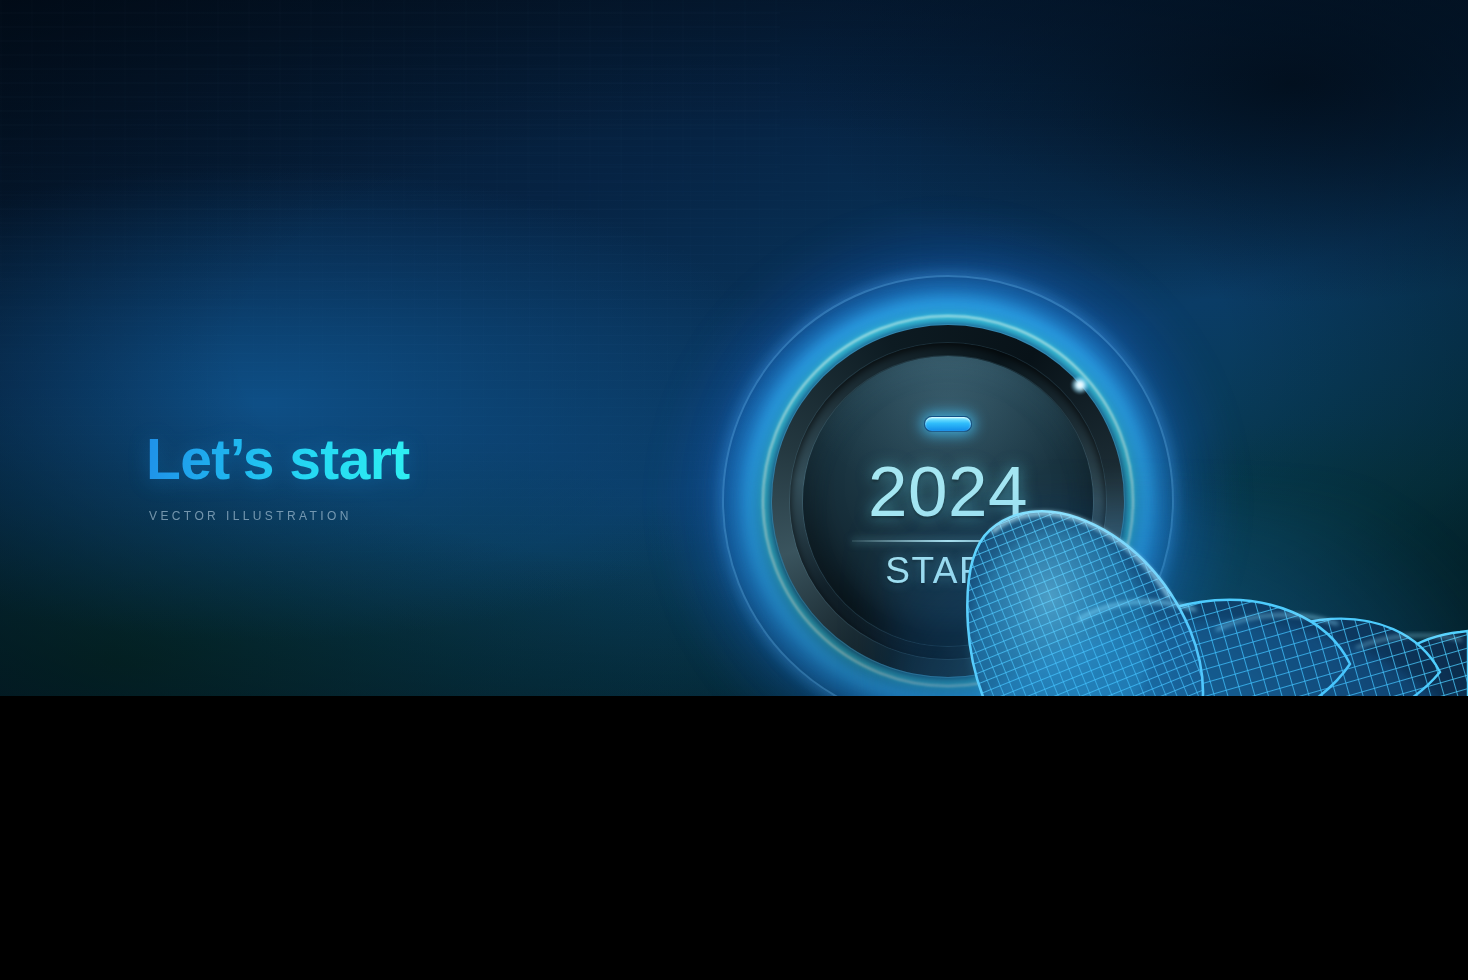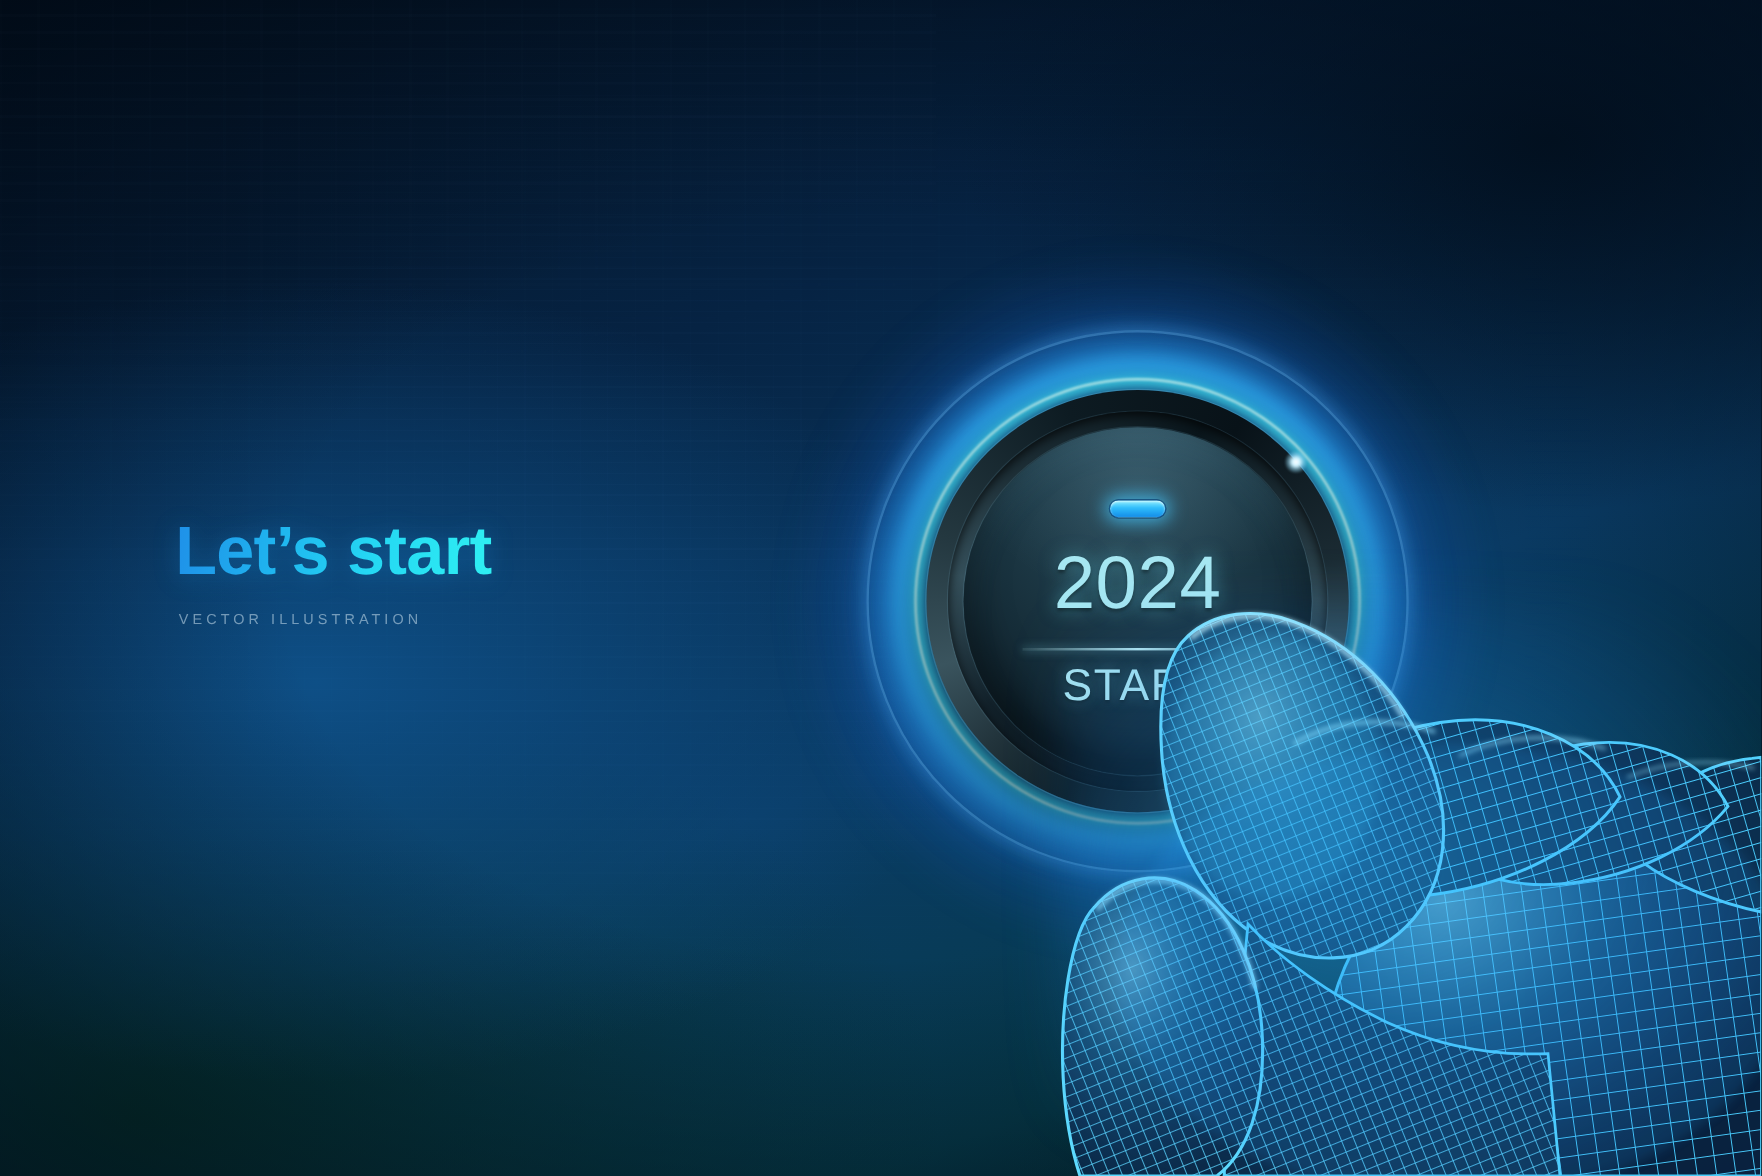--- a/index.html
+++ b/index.html
@@ -1,20 +1,20 @@
 <!DOCTYPE html>
 <html><head>
 <meta charset="utf-8">
 <style>
   * { margin:0; padding:0; box-sizing:border-box; }
   html,body { background:#000; }
 
   #stage {
     position:relative;
-    width:1468px; height:980px;
+    width:1468px; height:696px;
     overflow:hidden;
     font-family:"Liberation Sans", sans-serif;
     background:#0a2a4a;
   }
 
   
   .bg-base{
     position:absolute; inset:0;
     background:
       radial-gradient(ellipse 60% 55% at 18% 58%, #0e4f86 0%, rgba(14,79,134,0) 62%),
@@ -182,21 +182,21 @@
   
   .led{
     position:absolute; left:50%; top:60px; transform:translateX(-50%);
     width:48px; height:16px; border-radius:9px;
     background:linear-gradient(180deg,#8ff0ff 0%,#30bdfb 45%,#128ce8 100%);
     box-shadow:0 0 14px 3px rgba(70,200,255,.75), inset 0 1px 2px rgba(255,255,255,.8);
     border:1px solid rgba(16,70,120,.85);
   }
   .year{
     position:absolute; left:50%; top:100px; transform:translateX(-50%);
-    font-size:62px; font-weight:400; letter-spacing:.5px;
+    font-size:71px; font-weight:400; letter-spacing:.5px;
     color:#a6e7f2; line-height:1;
     text-shadow:0 0 16px rgba(110,225,245,.55), 0 2px 3px rgba(0,0,0,.5);
     white-space:nowrap;
   }
   .divider{
     position:absolute; left:50%; top:184px; transform:translateX(-50%);
     width:192px; height:2px;
     background:linear-gradient(90deg, rgba(170,235,245,.15), rgba(190,242,250,.95), rgba(170,235,245,.35));
     box-shadow:0 0 8px rgba(140,225,245,.55);
   }

